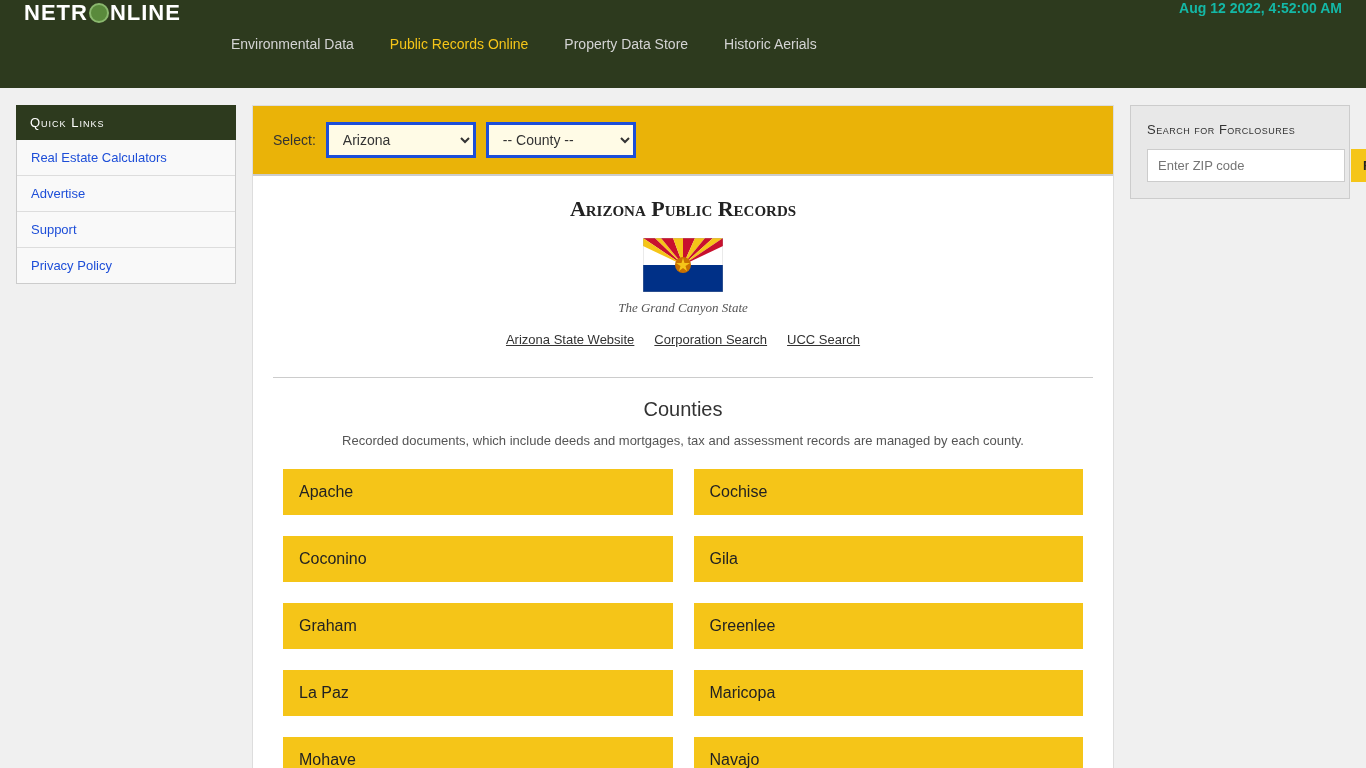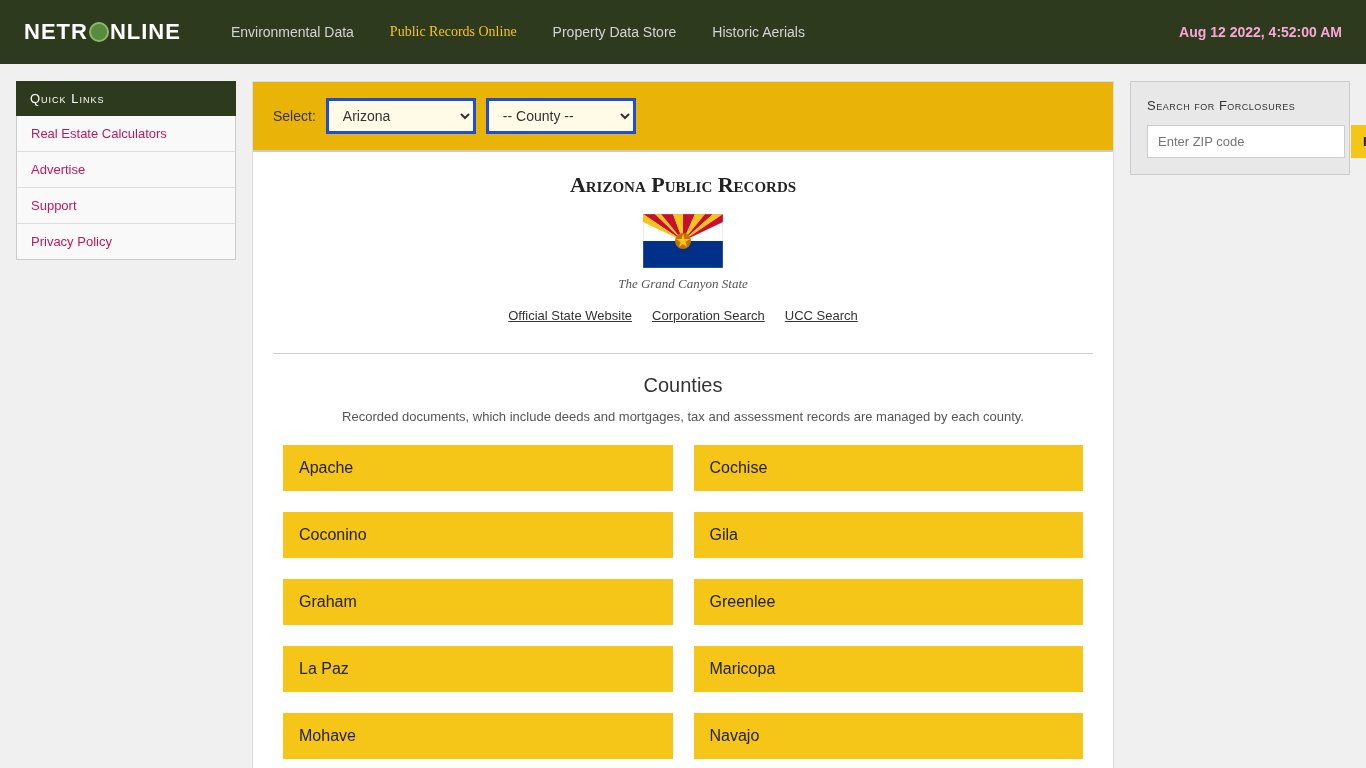--- a/index.html
+++ b/index.html
@@ -2,23 +2,22 @@
 <html><head>
   <meta charset="utf-8">
   <style>
     *, *::before, *::after { box-sizing: border-box; margin: 0; padding: 0; }
     body { font-family: Georgia, 'Times New Roman', serif; background: #f0f0f0; min-height: 768px; }
 
     
     .header {
       background: #2d3a1e;
       display: flex;
-      align-items: center;
       padding: 0 24px;
-      height: 64px;
+      height: 88px;
       gap: 0;
     }
     .logo {
       color: white;
       font-size: 22px;
       font-weight: bold;
       letter-spacing: 1px;
       margin-right: 32px;
       white-space: nowrap;
       font-family: Arial, sans-serif;
@@ -45,24 +44,23 @@
       color: #d4d4d4;
       font-size: 14px;
       font-family: Arial, sans-serif;
       padding: 0 18px;
       cursor: pointer;
       white-space: nowrap;
       text-decoration: none;
     }
     .nav-item.active {
       color: #f5c518;
-      font-family: Liberation Serif, serif;
     }
     .datetime {
-      color: #f9a8d4;
+      color: #14b8a6;
       font-size: 14px;
       font-family: Arial, sans-serif;
       white-space: nowrap;
       margin-left: auto;
       font-weight: bold;
     }
 
     
     .page-body {
       display: flex;
@@ -92,21 +90,21 @@
       border-top: none;
     }
     .quick-links-list li {
       border-bottom: 1px solid #ddd;
     }
     .quick-links-list li:last-child { border-bottom: none; }
     .quick-links-list li a {
       display: block;
       padding: 10px 14px;
       font-size: 13px;
-      color: #be185d;
+      color: #1d4ed8;
       text-decoration: none;
       background: #f9f9f9;
       font-family: Arial, sans-serif;
       cursor: pointer;
     }
 
     
     .main-content {
       flex: 1;
       background: white;
@@ -332,21 +330,21 @@
 
           <circle cx="40" cy="27" r="8" fill="#c87000"></circle>
           <polygon points="40,20 41.5,25 47,25 42.5,28 44,33 40,30 36,33 37.5,28 33,25 38.5,25" fill="#f5c518"></polygon>
         </g>
         <rect x="0" y="0" width="80" height="54" fill="none" stroke="#aaa" stroke-width="0.5"></rect>
       </svg>
 
       <div class="state-nickname">The Grand Canyon State</div>
 
       <div class="state-links">
-        <a>Official State Website</a>
+        <a>Arizona State Website</a>
         <a>Corporation Search</a>
         <a>UCC Search</a>
       </div>
     </div>
 
     <hr class="divider">
 
     <div class="counties-section">
       <div class="counties-title">Counties</div>
       <div class="counties-desc">Recorded documents, which include deeds and mortgages, tax and assessment records are managed by each county.</div>

